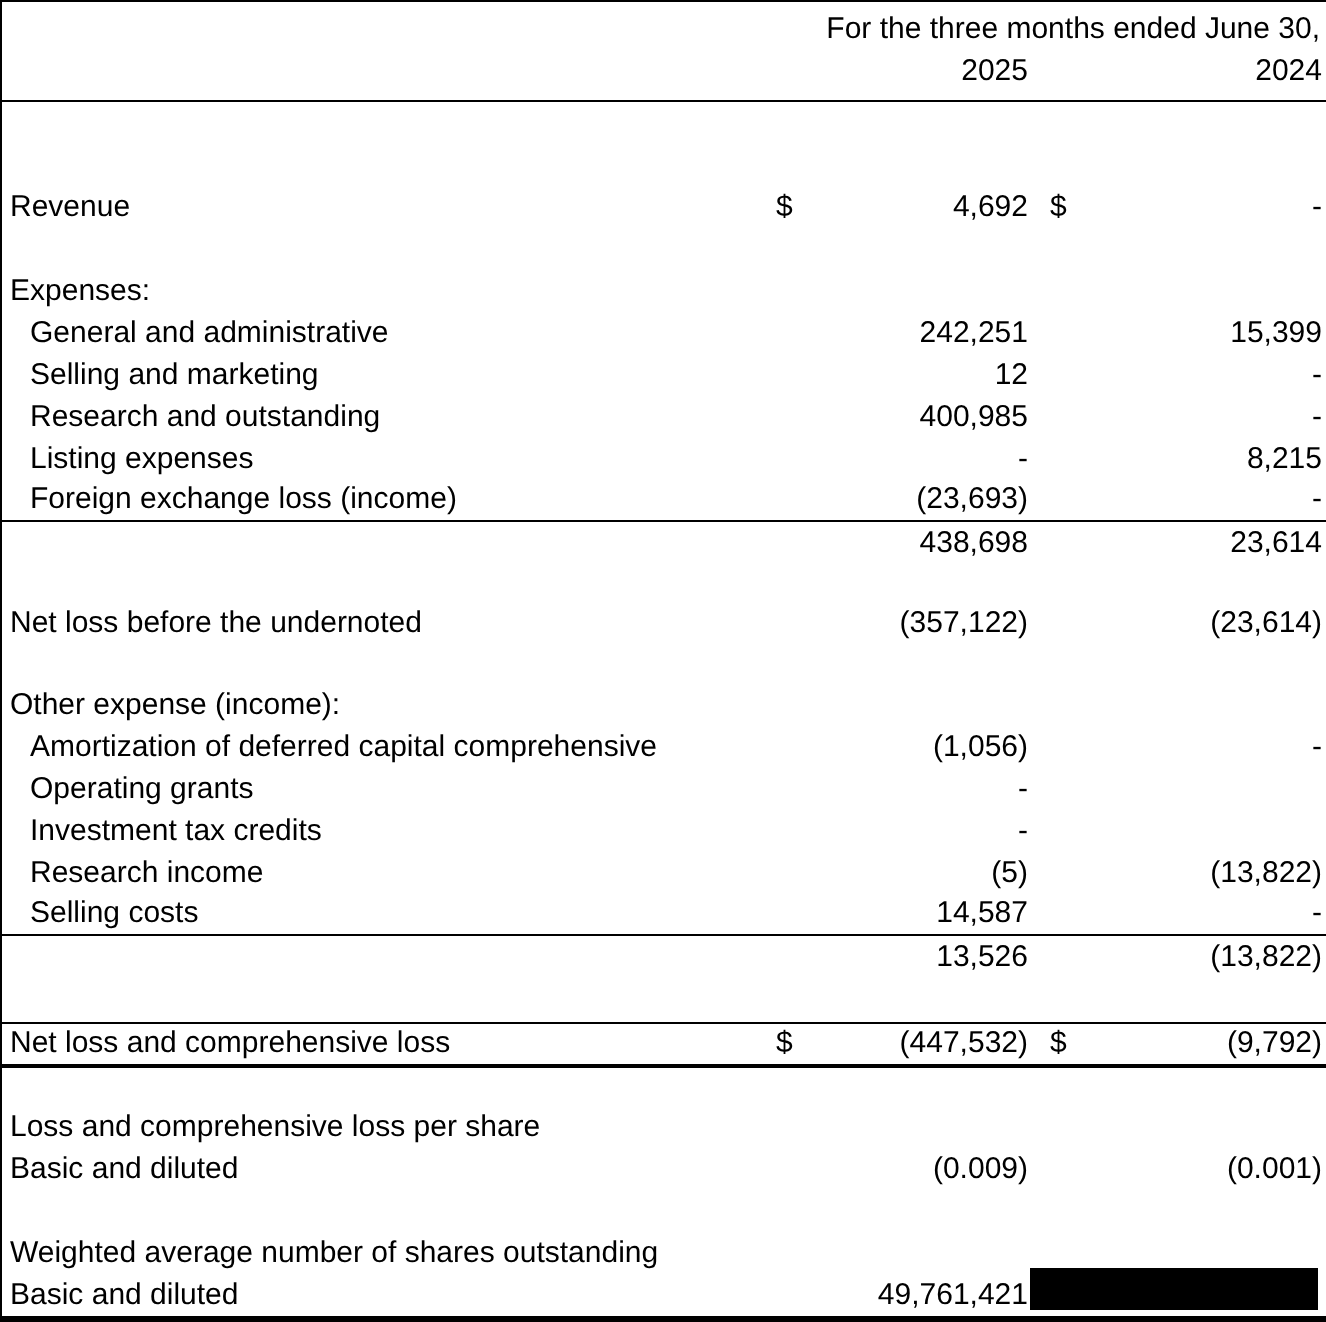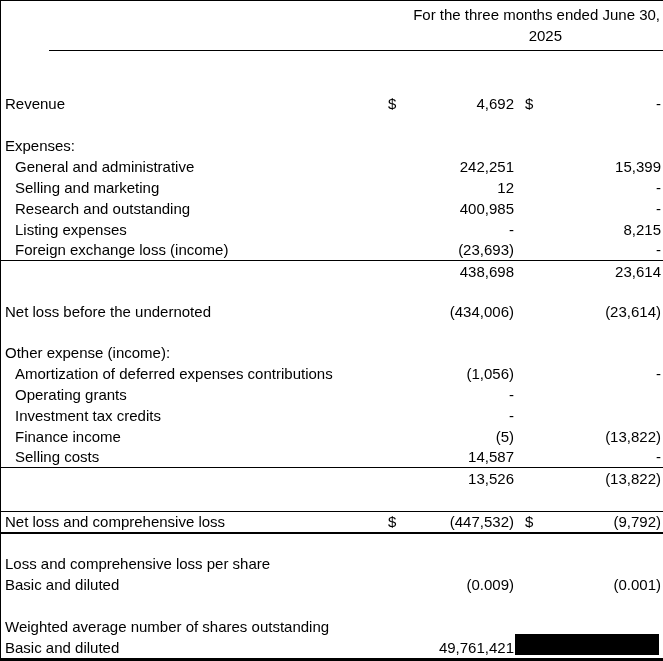--- a/index.html
+++ b/index.html
@@ -14,21 +14,20 @@
     font-family:"Liberation Sans", sans-serif;
     font-size:15px;
     color:#000;
     overflow:hidden;
   }
   .hdr-block{
     box-sizing:border-box;
     height:50px;
     border-bottom:1px solid #000;
     padding-top:3px;
-    margin-left:48px;
   }
   .hdr-title{
     display:block;
     text-align:right;
     padding-right:3px;
     line-height:21px;
     white-space:nowrap;
   }
   .row{
     position:relative;
@@ -120,46 +119,46 @@
   <div class="row">
     <span class="lbl"></span>
     <span class="v1 num">438,698</span>
     <span class="v2 num">23,614</span>
   </div>
 
   <div class="spacer s19"></div>
 
   <div class="row">
     <span class="lbl">Net loss before the undernoted</span>
-    <span class="v1 num paren">(434,006)</span>
+    <span class="v1 num paren">(357,122)</span>
     <span class="v2 num paren">(23,614)</span>
   </div>
 
   <div class="spacer s20"></div>
 
   <div class="row">
     <span class="lbl">Other expense (income):</span>
   </div>
   <div class="row">
-    <span class="lbl indent">Amortization of deferred expenses contributions</span>
+    <span class="lbl indent">Amortization of deferred capital comprehensive</span>
     <span class="v1 num paren">(1,056)</span>
     <span class="v2 num dash">-</span>
   </div>
   <div class="row">
     <span class="lbl indent">Operating grants</span>
     <span class="v1 num dash">-</span>
     <span class="v2 num"></span>
   </div>
   <div class="row">
     <span class="lbl indent">Investment tax credits</span>
     <span class="v1 num dash">-</span>
     <span class="v2 num"></span>
   </div>
   <div class="row">
-    <span class="lbl indent">Finance income</span>
+    <span class="lbl indent">Research income</span>
     <span class="v1 num paren">(5)</span>
     <span class="v2 num paren">(13,822)</span>
   </div>
   <div class="row rule-below">
     <span class="lbl indent">Selling costs</span>
     <span class="v1 num">14,587</span>
     <span class="v2 num dash">-</span>
   </div>
   <div class="row">
     <span class="lbl"></span>

